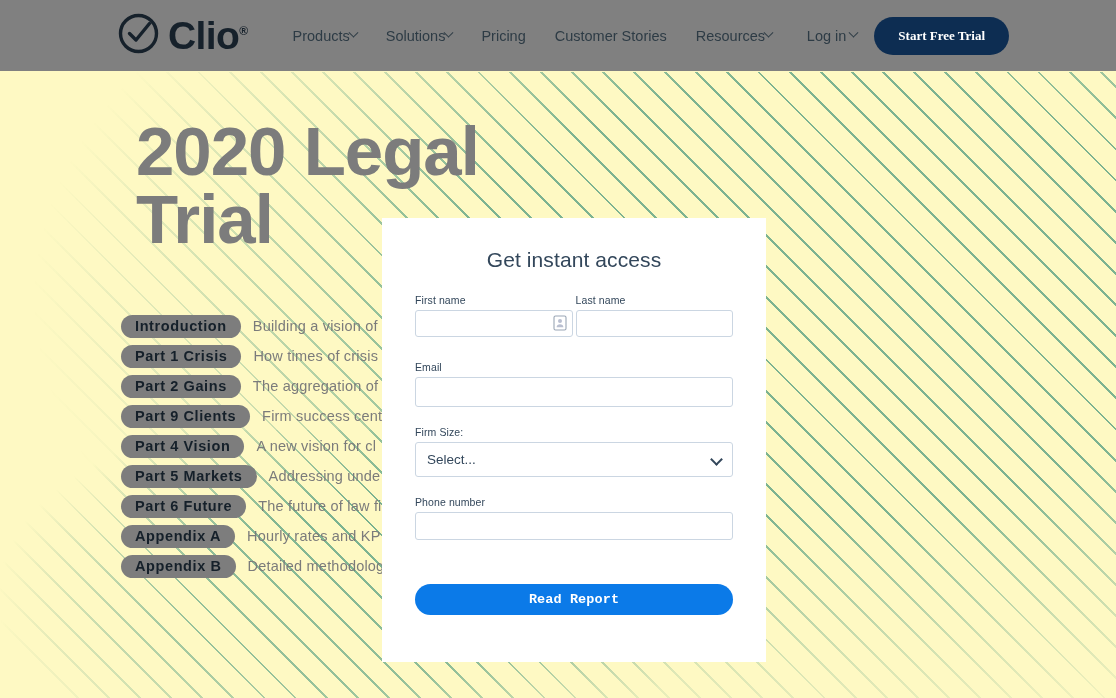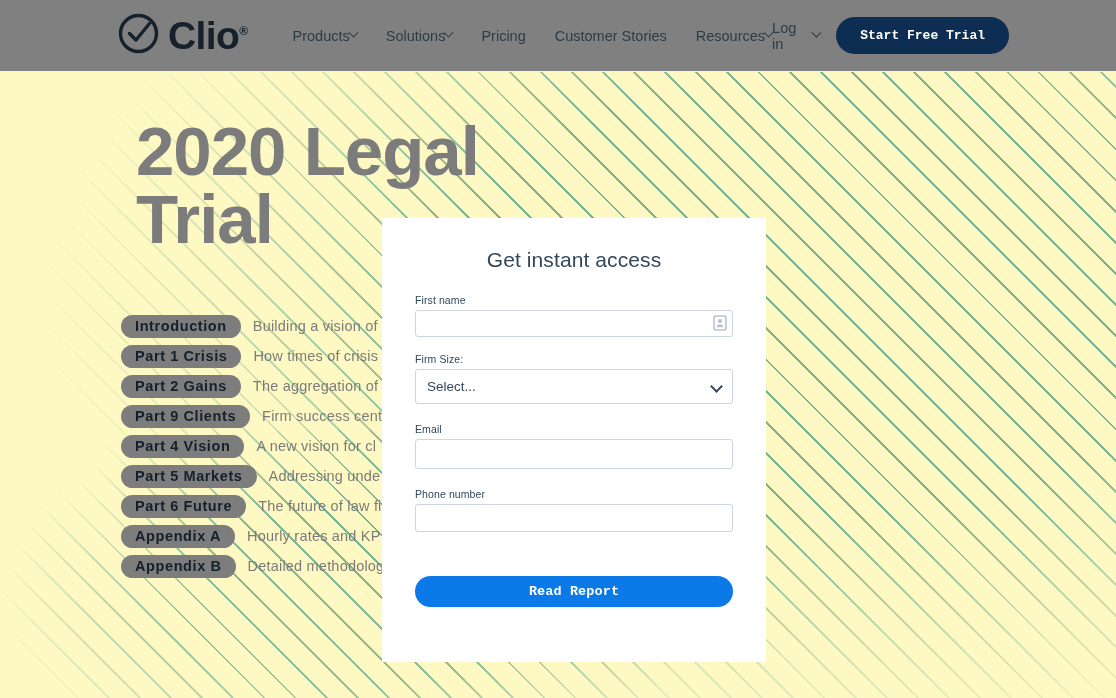--- a/index.html
+++ b/index.html
@@ -133,21 +133,21 @@
   .trial-btn {
     background: #0d2d52;
     color: #ffffff;
     font-size: 13px;
     font-weight: 700;
     border: none;
     border-radius: 22px;
     padding: 11px 24px;
     cursor: pointer;
     white-space: nowrap;
-    font-family: Liberation Mono, monospace;
+    font-family: Liberation Serif, serif;
   }
 
   
   .hero-title {
     position: absolute;
     left: 136px;
     top: 118px;
     font-size: 69px;
     font-weight: 700;
     line-height: 0.98;
@@ -244,21 +244,21 @@
     background: #fff;
     font-size: 13px;
     color: #33475b;
     padding: 0 8px;
     font-family: "Liberation Sans", sans-serif;
     outline: none;
   }
   .row2 {
     display: flex;
     gap: 3px;
-    margin-bottom: 16px;
+    margin-bottom: 24px;
     justify-content: center;
   }
   .col { flex: 1; min-width: 0; position: relative; }
 
   .autofill-icon {
     position: absolute;
     right: 6px;
     bottom: 6px;
     width: 14px;
     height: 16px;
@@ -425,37 +425,41 @@
         <label class="field-label">First name</label>
         <input class="field-input" type="text" placeholder="" style="">
         <span class="autofill-icon">
           <svg width="14" height="16" viewBox="0 0 14 16">
             <rect x="1" y="1" width="12" height="14" rx="1.5" fill="#ffffff" stroke="#9aa6b5" stroke-width="1.1"></rect>
             <circle cx="7" cy="6" r="2" fill="#b9bfd0"></circle>
             <path d="M3.6 12.2c0-1.9 1.5-3 3.4-3s3.4 1.1 3.4 3z" fill="#b9bfd0"></path>
           </svg>
         </span>
       </div>
+      <div class="col">
+        <label class="field-label">Last name</label>
+        <input class="field-input" type="text" placeholder="" style="">
+      </div>
+    </div>
+
+    <div class="field-block tall">
+      <label class="field-label">Email</label>
+      <input class="field-input" style="height: 30px;" type="email" placeholder="">
     </div>
 
     <div class="field-block tall">
       <label class="field-label">Firm Size:</label>
       <div class="select-wrap">
         <select class="field-select">
           <option>Select...</option>
         </select>
         <i class="select-caret"></i>
       </div>
     </div>
 
-    <div class="field-block tall">
-      <label class="field-label">Email</label>
-      <input class="field-input" style="height: 30px;" type="email" placeholder="">
-    </div>
-
     <div class="field-block">
       <label class="field-label">Phone number</label>
       <input class="phone-input" type="tel" placeholder="" style="">
     </div>
 
     <button class="submit-btn">Read Report</button>
 
   </div>
 
 </div>

